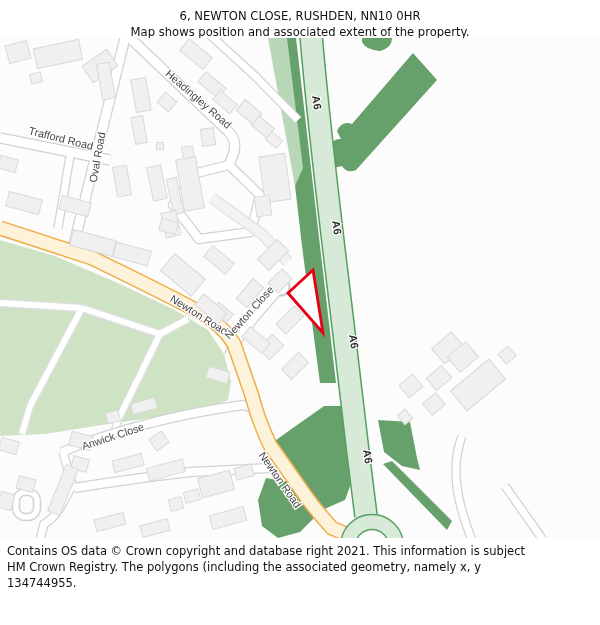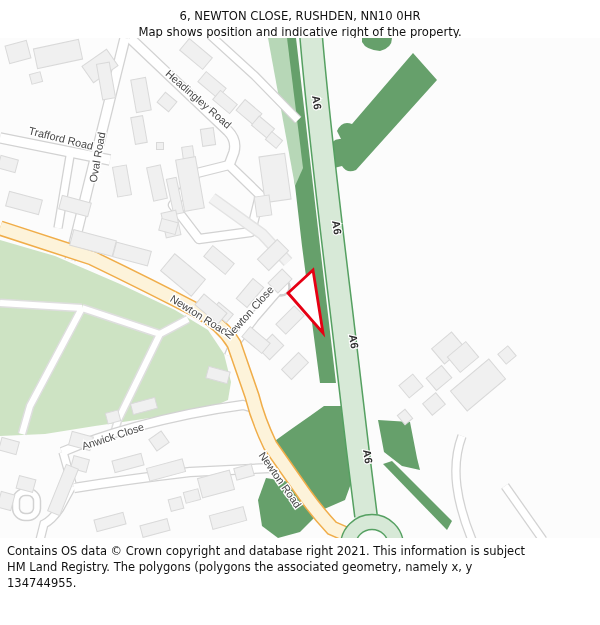--- a/index.html
+++ b/index.html
@@ -21,21 +21,21 @@
   .lbl{font-family:"Liberation Sans",sans-serif;font-size:10.8px;fill:#474747;
        paint-order:stroke;stroke:#ffffff;stroke-width:2.6px;text-anchor:middle;}
   .lbl-a{font-family:"Liberation Sans",sans-serif;font-size:11px;font-weight:700;fill:#2f2f2f;
        paint-order:stroke;stroke:#ffffff;stroke-width:2.2px;text-anchor:middle;}
 </style>
 </head>
 <body>
 
 <div class="title-block">
   <div class="title-line">6, NEWTON CLOSE, RUSHDEN, NN10 0HR</div>
-  <div class="title-line">Map shows position and indicative right of the property.</div>
+  <div class="title-line">Map shows position and associated extent of the property.</div>
 </div>
 
 <div class="map-wrap">
 <svg width="600" height="500" viewBox="0 0 600 500" xmlns="http://www.w3.org/2000/svg">
   <rect x="0" y="0" width="600" height="500" fill="#fcfcfc"></rect>
 
   <g fill="#cde3c3">
     <path d="M0,202 L55,218 L120,246 L175,272 L208,292 L224,316 L231,344 L228,362 L205,372 L150,380 L95,388 L45,396 L0,398 Z"></path>
   </g>
   <g>
@@ -190,15 +190,15 @@
     <text class="lbl lbl-a" x="0" y="0" transform="translate(313,65) rotate(82)">A6</text>
     <text class="lbl lbl-a" x="0" y="0" transform="translate(333,190) rotate(82)">A6</text>
     <text class="lbl lbl-a" x="0" y="0" transform="translate(350,304) rotate(82)">A6</text>
     <text class="lbl lbl-a" x="0" y="0" transform="translate(364,419) rotate(82)">A6</text>
   </g>
 </svg>
 </div>
 
 <div class="footer-block">
   <div class="footer-line">Contains OS data © Crown copyright and database right 2021. This information is subject</div>
-  <div class="footer-line">HM Land Registry. The polygons (polygons the associated geometry, namely x, y</div>
+  <div class="footer-line">HM Crown Registry. The polygons (including the associated geometry, namely x, y</div>
   <div class="footer-line">134744955.</div>
 </div>
 
 </body></html>

